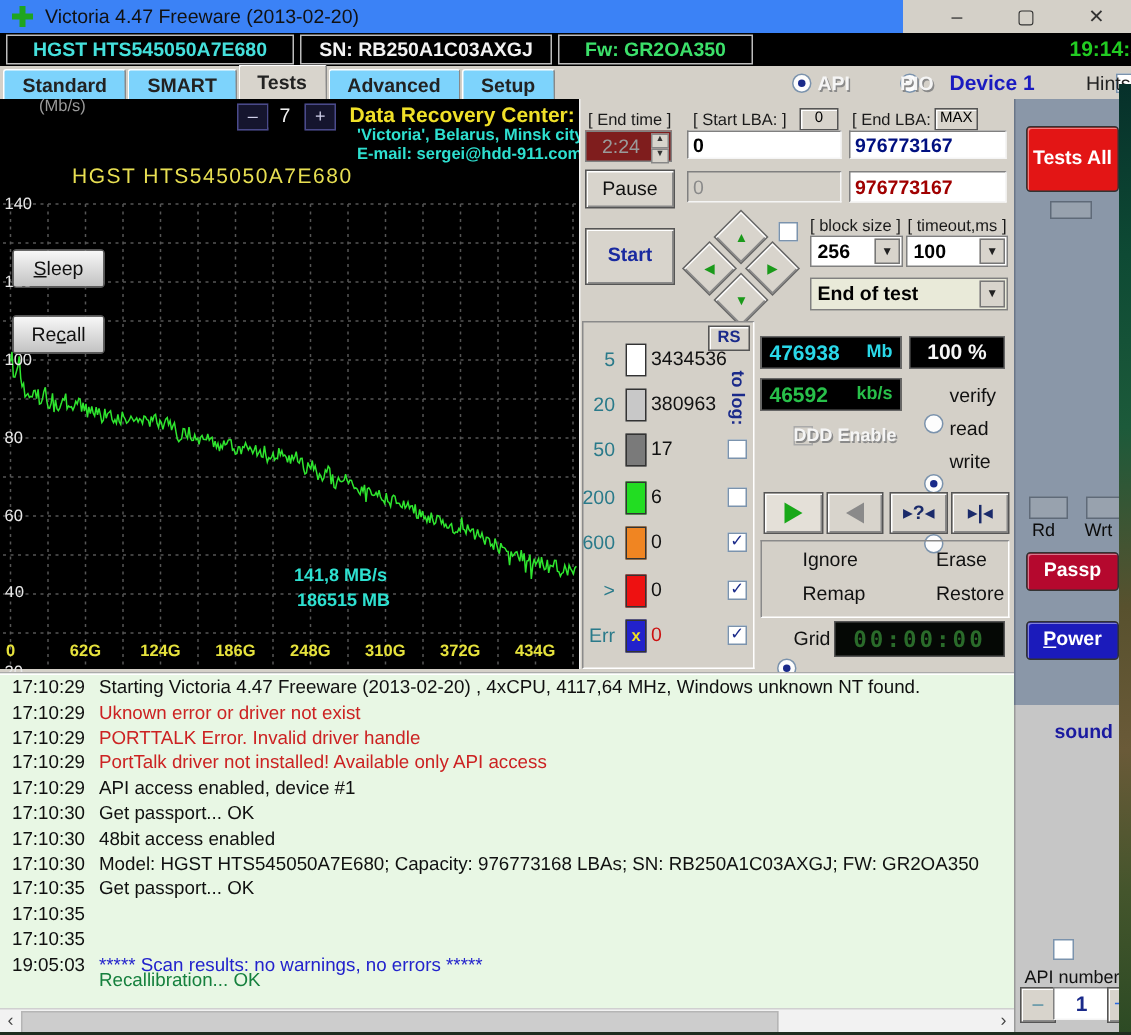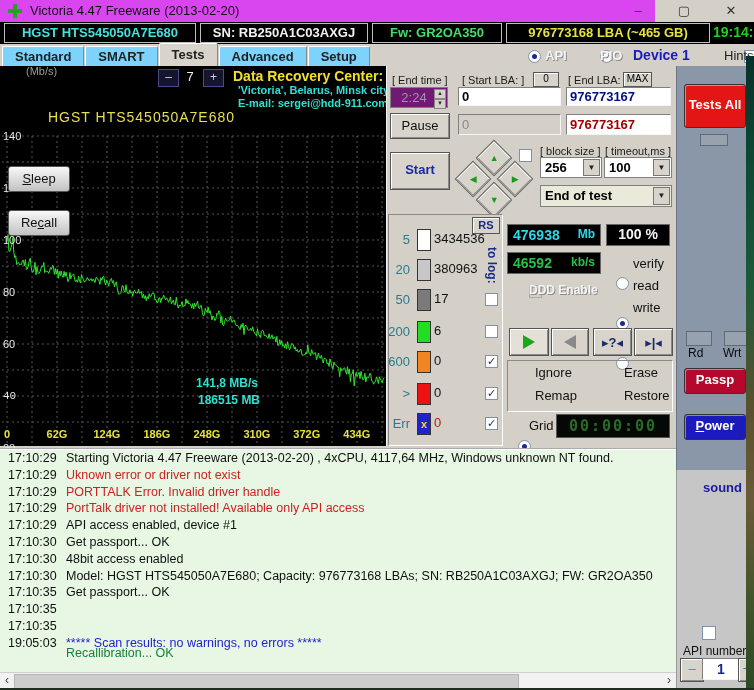--- a/index.html
+++ b/index.html
@@ -1,21 +1,21 @@
 <!DOCTYPE html>
 <html><head>
 <meta charset="utf-8">
 <style>
   html,body{margin:0;padding:0;}
   body{font-family:"Liberation Sans","DejaVu Sans",sans-serif;background:#3a4a3a;}
   .win{position:relative;width:754px;height:690px;background:#d4d0c8;overflow:hidden;}
   .abs{position:absolute;}
 
   
-  .titlebar{left:0;top:0;width:655px;height:22px;background:#d946ef;border-bottom:1px solid #d9d9d9;}
+  .titlebar{left:0;top:0;width:602px;height:22px;background:#3b82f6;border-bottom:1px solid #d9d9d9;}
   .app-icon{left:8px;top:4px;width:14px;height:14px;}
   .app-icon .v{position:absolute;left:5px;top:0;width:4px;height:14px;background:#1fa51f;}
   .app-icon .h{position:absolute;left:0;top:5px;width:14px;height:4px;background:#1fa51f;}
   .title-text{left:30px;top:3px;font-size:13px;color:#111;}
   .cap-btn{top:0;width:46px;height:22px;text-align:center;line-height:22px;font-size:13px;color:#333;}
 
   
   .infobar{left:0;top:22px;width:754px;height:22px;background:#000;}
   .seg{position:absolute;top:1px;height:18px;border:1px solid #bdbdbd;background:#000;
        text-align:center;font-size:13px;line-height:18px;font-weight:bold;}
@@ -53,21 +53,21 @@
   .midcol{left:386px;top:66px;width:290px;height:380px;background:#d4d0c8;
           border-left:1px solid #f2f2f2;}
   .flabel{position:absolute;font-size:11px;color:#1a1a1a;}
   .field{position:absolute;background:#fff;border:1px solid #808080;border-right-color:#f5f5f5;border-bottom-color:#f5f5f5;
          font-size:13px;font-weight:bold;padding-left:3px;}
   .btn{position:absolute;background:#d8d4cc;border:1px solid #555;
        box-shadow:inset 1px 1px 0 #ffffff, inset -1px -1px 0 #8a8a8a;
        font-size:13px;color:#111;text-align:center;font-family:inherit;}
   .minibtn{position:absolute;background:#d8d4cc;border:1px solid #555;box-shadow:inset 1px 1px 0 #fff;
        font-size:10px;text-align:center;line-height:12px;}
-  .spin{position:absolute;background:#701a75;border:1px solid #808080;font-size:13px;color:#9a9a9a;text-align:center;}
+  .spin{position:absolute;background:#7f1d1d;border:1px solid #808080;font-size:13px;color:#9a9a9a;text-align:center;}
   .spin-arrows{position:absolute;right:1px;top:1px;width:12px;height:17px;}
   .spin-arrows div{height:8px;background:#d8d4cc;border:1px solid #888;font-size:6px;line-height:7px;text-align:center;color:#333;}
   .dd{position:absolute;background:#fff;border:1px solid #808080;font-size:13px;font-weight:bold;padding-left:4px;}
   .dd .arrow{position:absolute;right:1px;top:1px;bottom:1px;width:15px;background:#d8d4cc;border:1px solid #777;
              font-size:8px;text-align:center;color:#222;display:flex;align-items:center;justify-content:center;}
   .diamond{position:absolute;width:24px;height:24px;background:#d8d4cc;border:1px solid #666;
            box-shadow:inset 1px 1px 0 #fff, inset -1px -1px 0 #888;transform:rotate(45deg);
            display:flex;align-items:center;justify-content:center;}
   .diamond span{transform:rotate(-45deg);color:#1a9a1a;font-size:9px;}
 
@@ -137,21 +137,20 @@
     <div class="abs cap-btn" style="left:615px;">–</div>
     <div class="abs cap-btn" style="left:661px;">▢</div>
     <div class="abs cap-btn" style="left:708px;">✕</div>
   </div>
 
   
   <div class="abs infobar">
     <div class="seg" style="left: 4px; width: 190px; color: rgb(69, 224, 220);" id="seg-model">HGST HTS545050A7E680</div>
     <div class="seg" style="left: 200px; width: 166px; color: rgb(242, 242, 242);" id="seg-serial">SN: RB250A1C03AXGJ</div>
     <div class="seg" style="left: 372px; width: 128px; color: rgb(60, 224, 106);" id="seg-fw">Fw: GR2OA350</div>
-    <div class="seg" style="left: 506px; width: 202px; color: rgb(230, 226, 60);" id="seg-cap">976773168 LBA (~465 GB)</div>
     <div class="clock" style="left: 713px; color: rgb(34, 204, 34);" id="clock">19:14:36</div>
   </div>
 
   
   <div class="abs tabrow">
     <div class="tabs" id="tabs">
         <div class="tab">Standard</div>
         <div class="tab">SMART</div>
         <div class="tab active">Tests</div>
         <div class="tab">Advanced</div>

